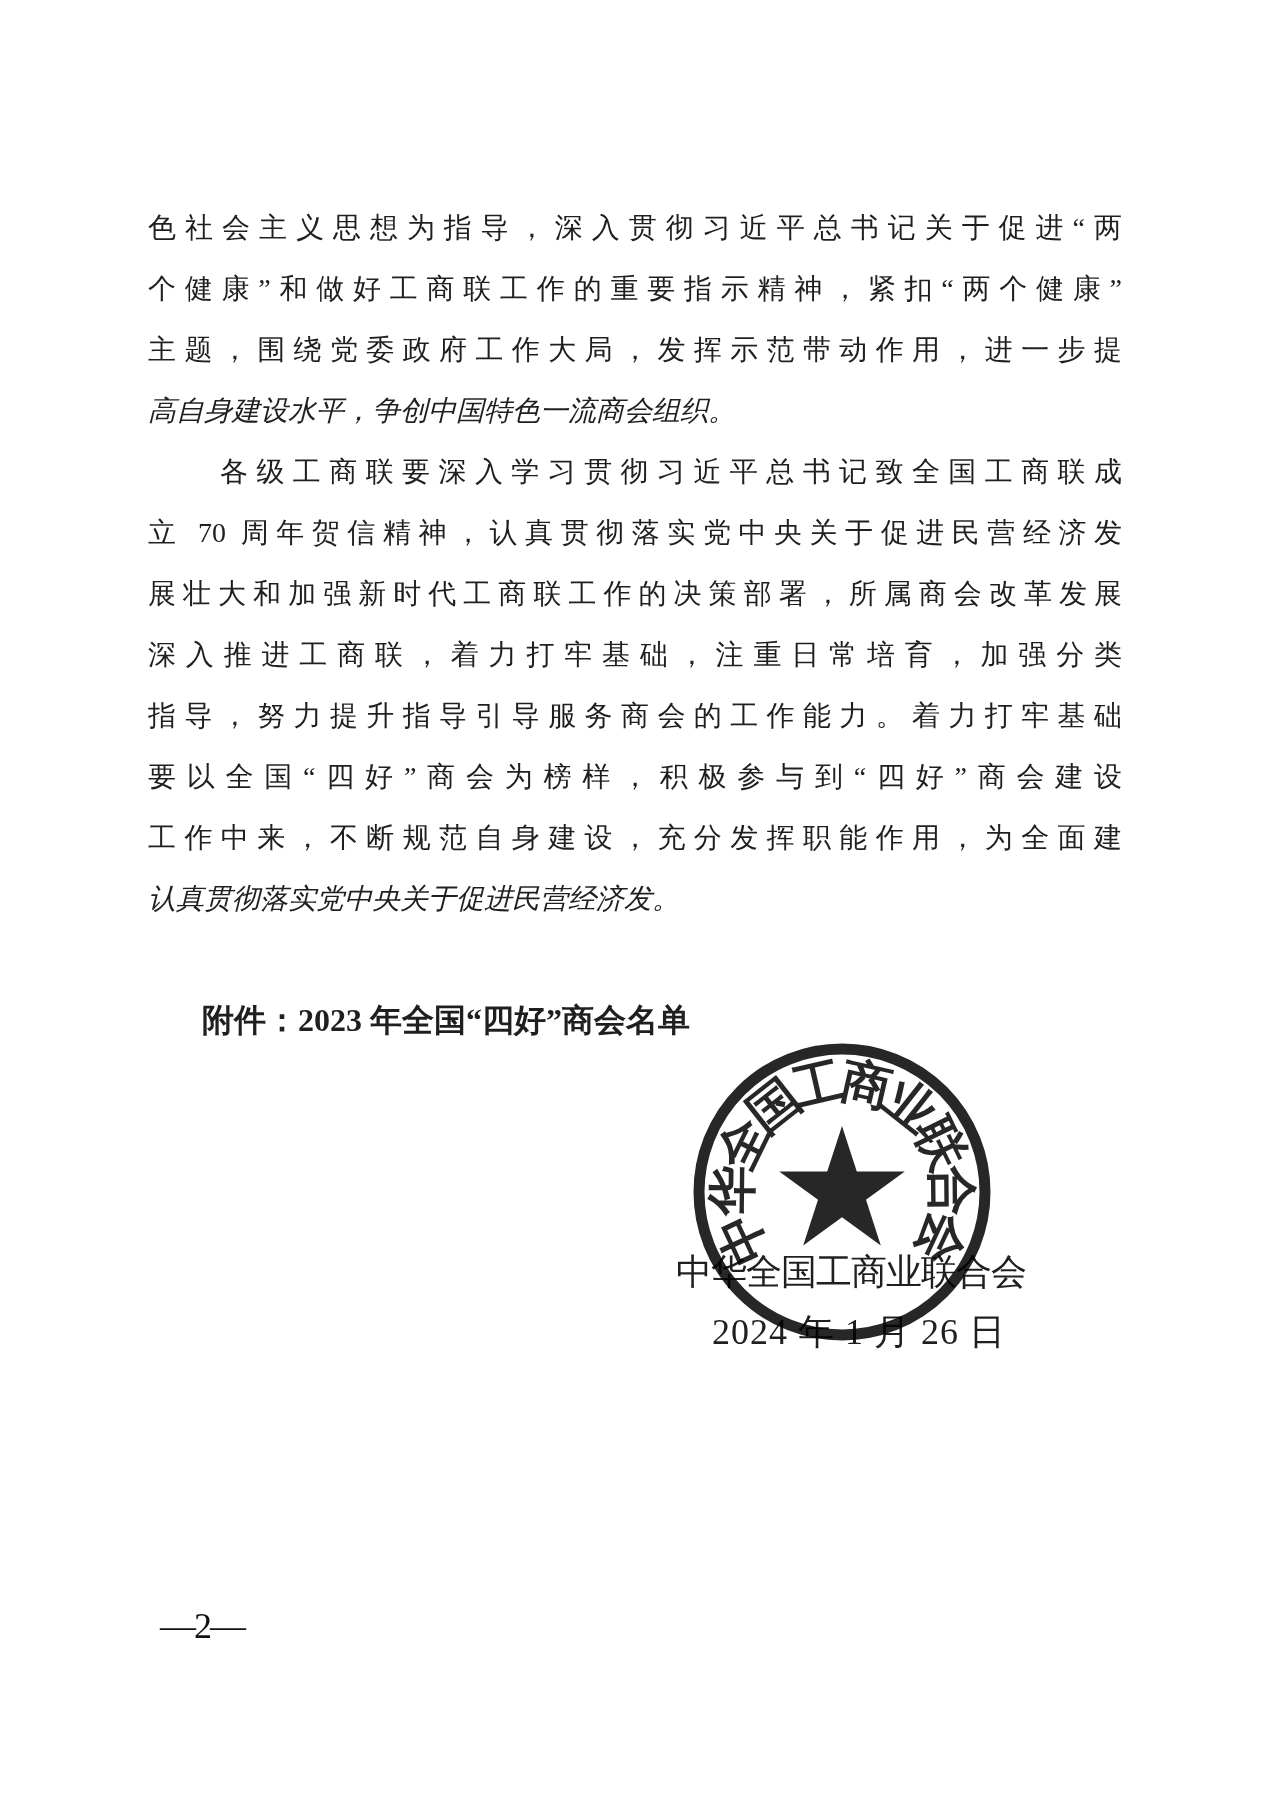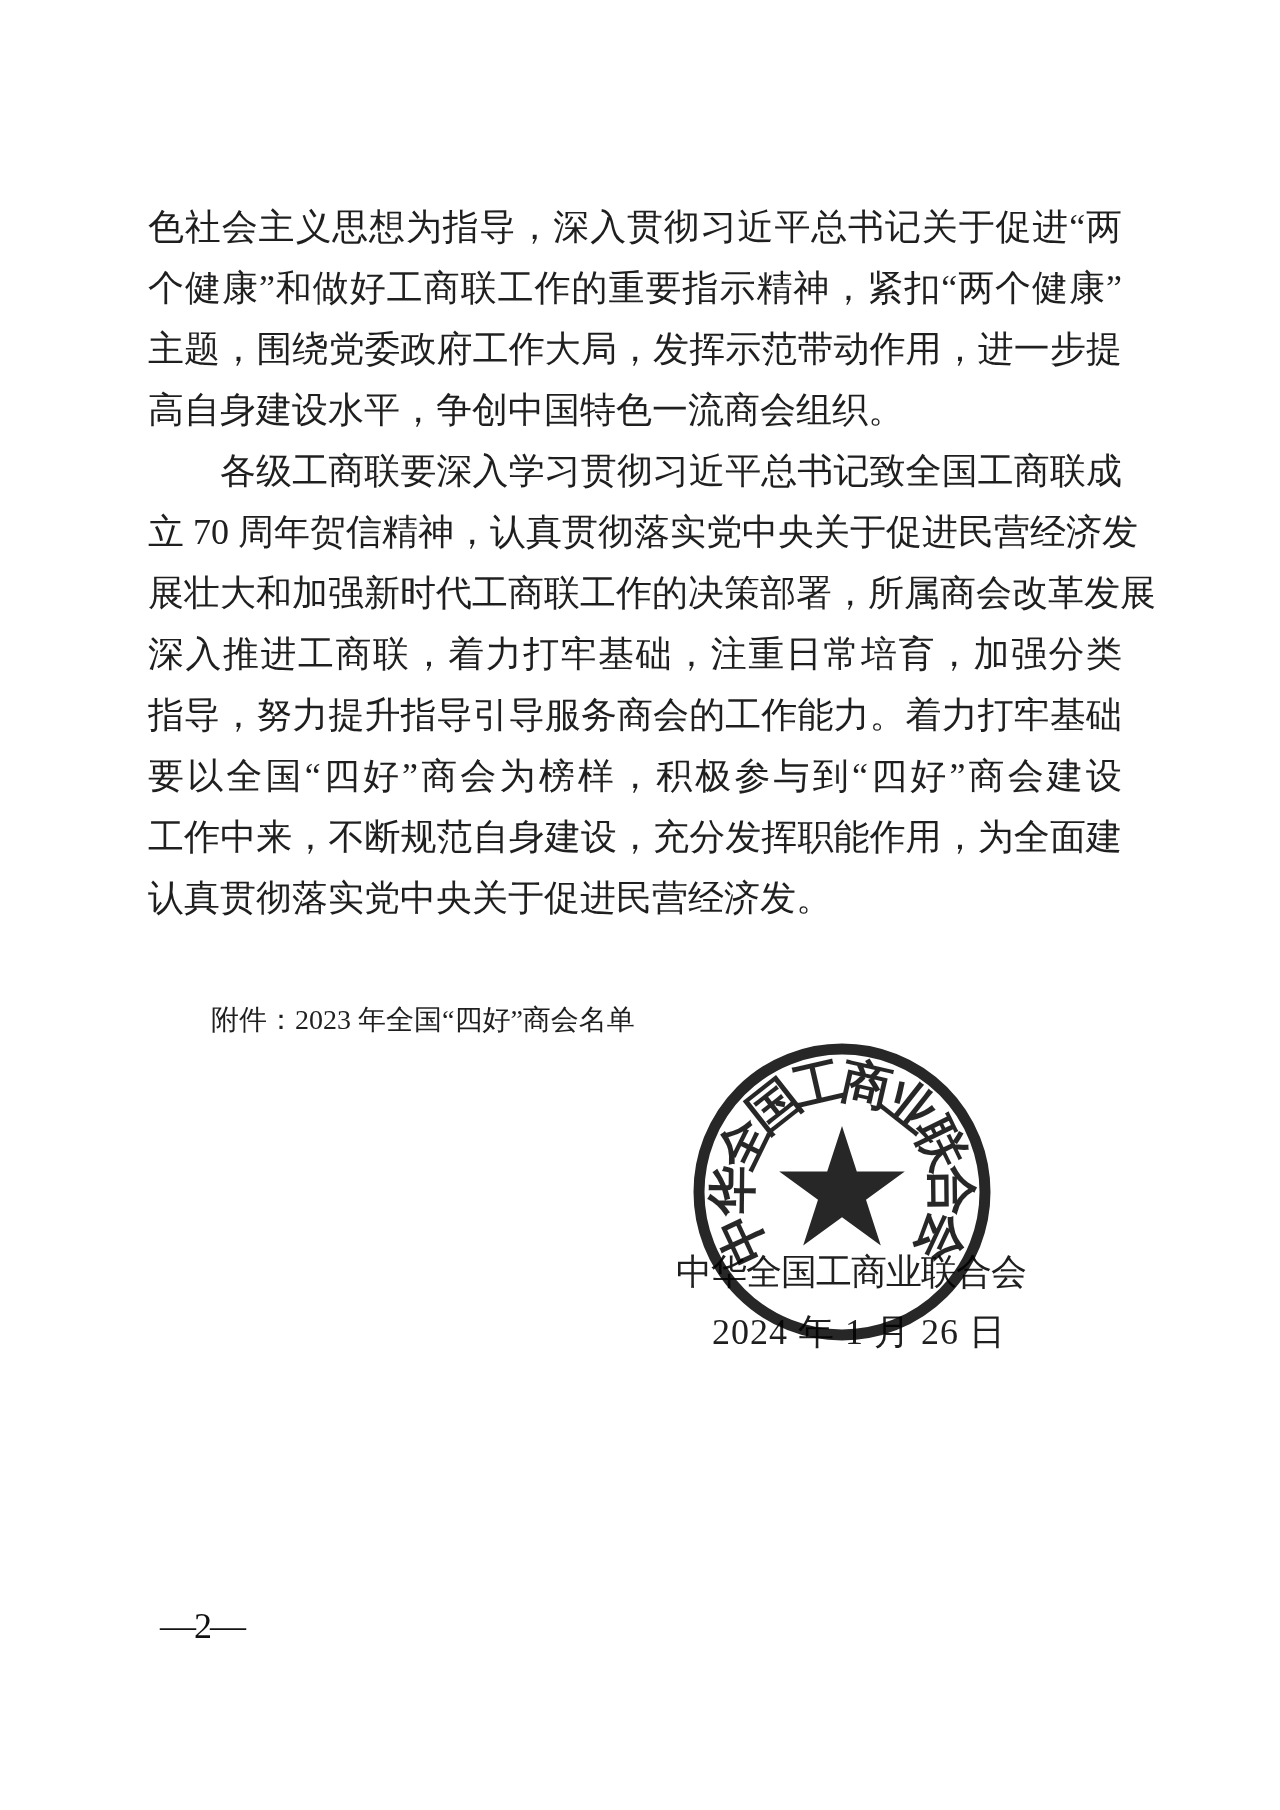--- a/index.html
+++ b/index.html
@@ -14,44 +14,46 @@
     background: #ffffff;
     overflow: hidden;
     font-family: "Liberation Serif", "DejaVu Serif", serif;
     color: #1f1f1f;
   }
   .body-text {
     position: absolute;
     left: 148px;
     top: 197px;
     width: 974px;
-    font-size: 36px;
+    font-size: 28px;
     line-height: 61px;
     letter-spacing: 0;
   }
   .line {
     text-align: justify;
     text-align-last: justify;
     text-justify: inter-character;
     white-space: nowrap;
   }
   .line.no-stretch {
     text-align: right;
     text-align-last: left;
+    font-style: italic;
   }
   .line.indent {
     text-indent: 72px;
   }
   .attachment-line {
     position: absolute;
-    left: 211px;
+    left: 202px;
     top: 992px;
-    font-size: 28px;
+    font-size: 32px;
     line-height: 56px;
     white-space: nowrap;
+    font-weight: bold;
   }
   .signature-line {
     position: absolute;
     left: 676px;
     top: 1248px;
     font-size: 36px;
     line-height: 48px;
     letter-spacing: -1px;
     white-space: nowrap;
     z-index: 1;

